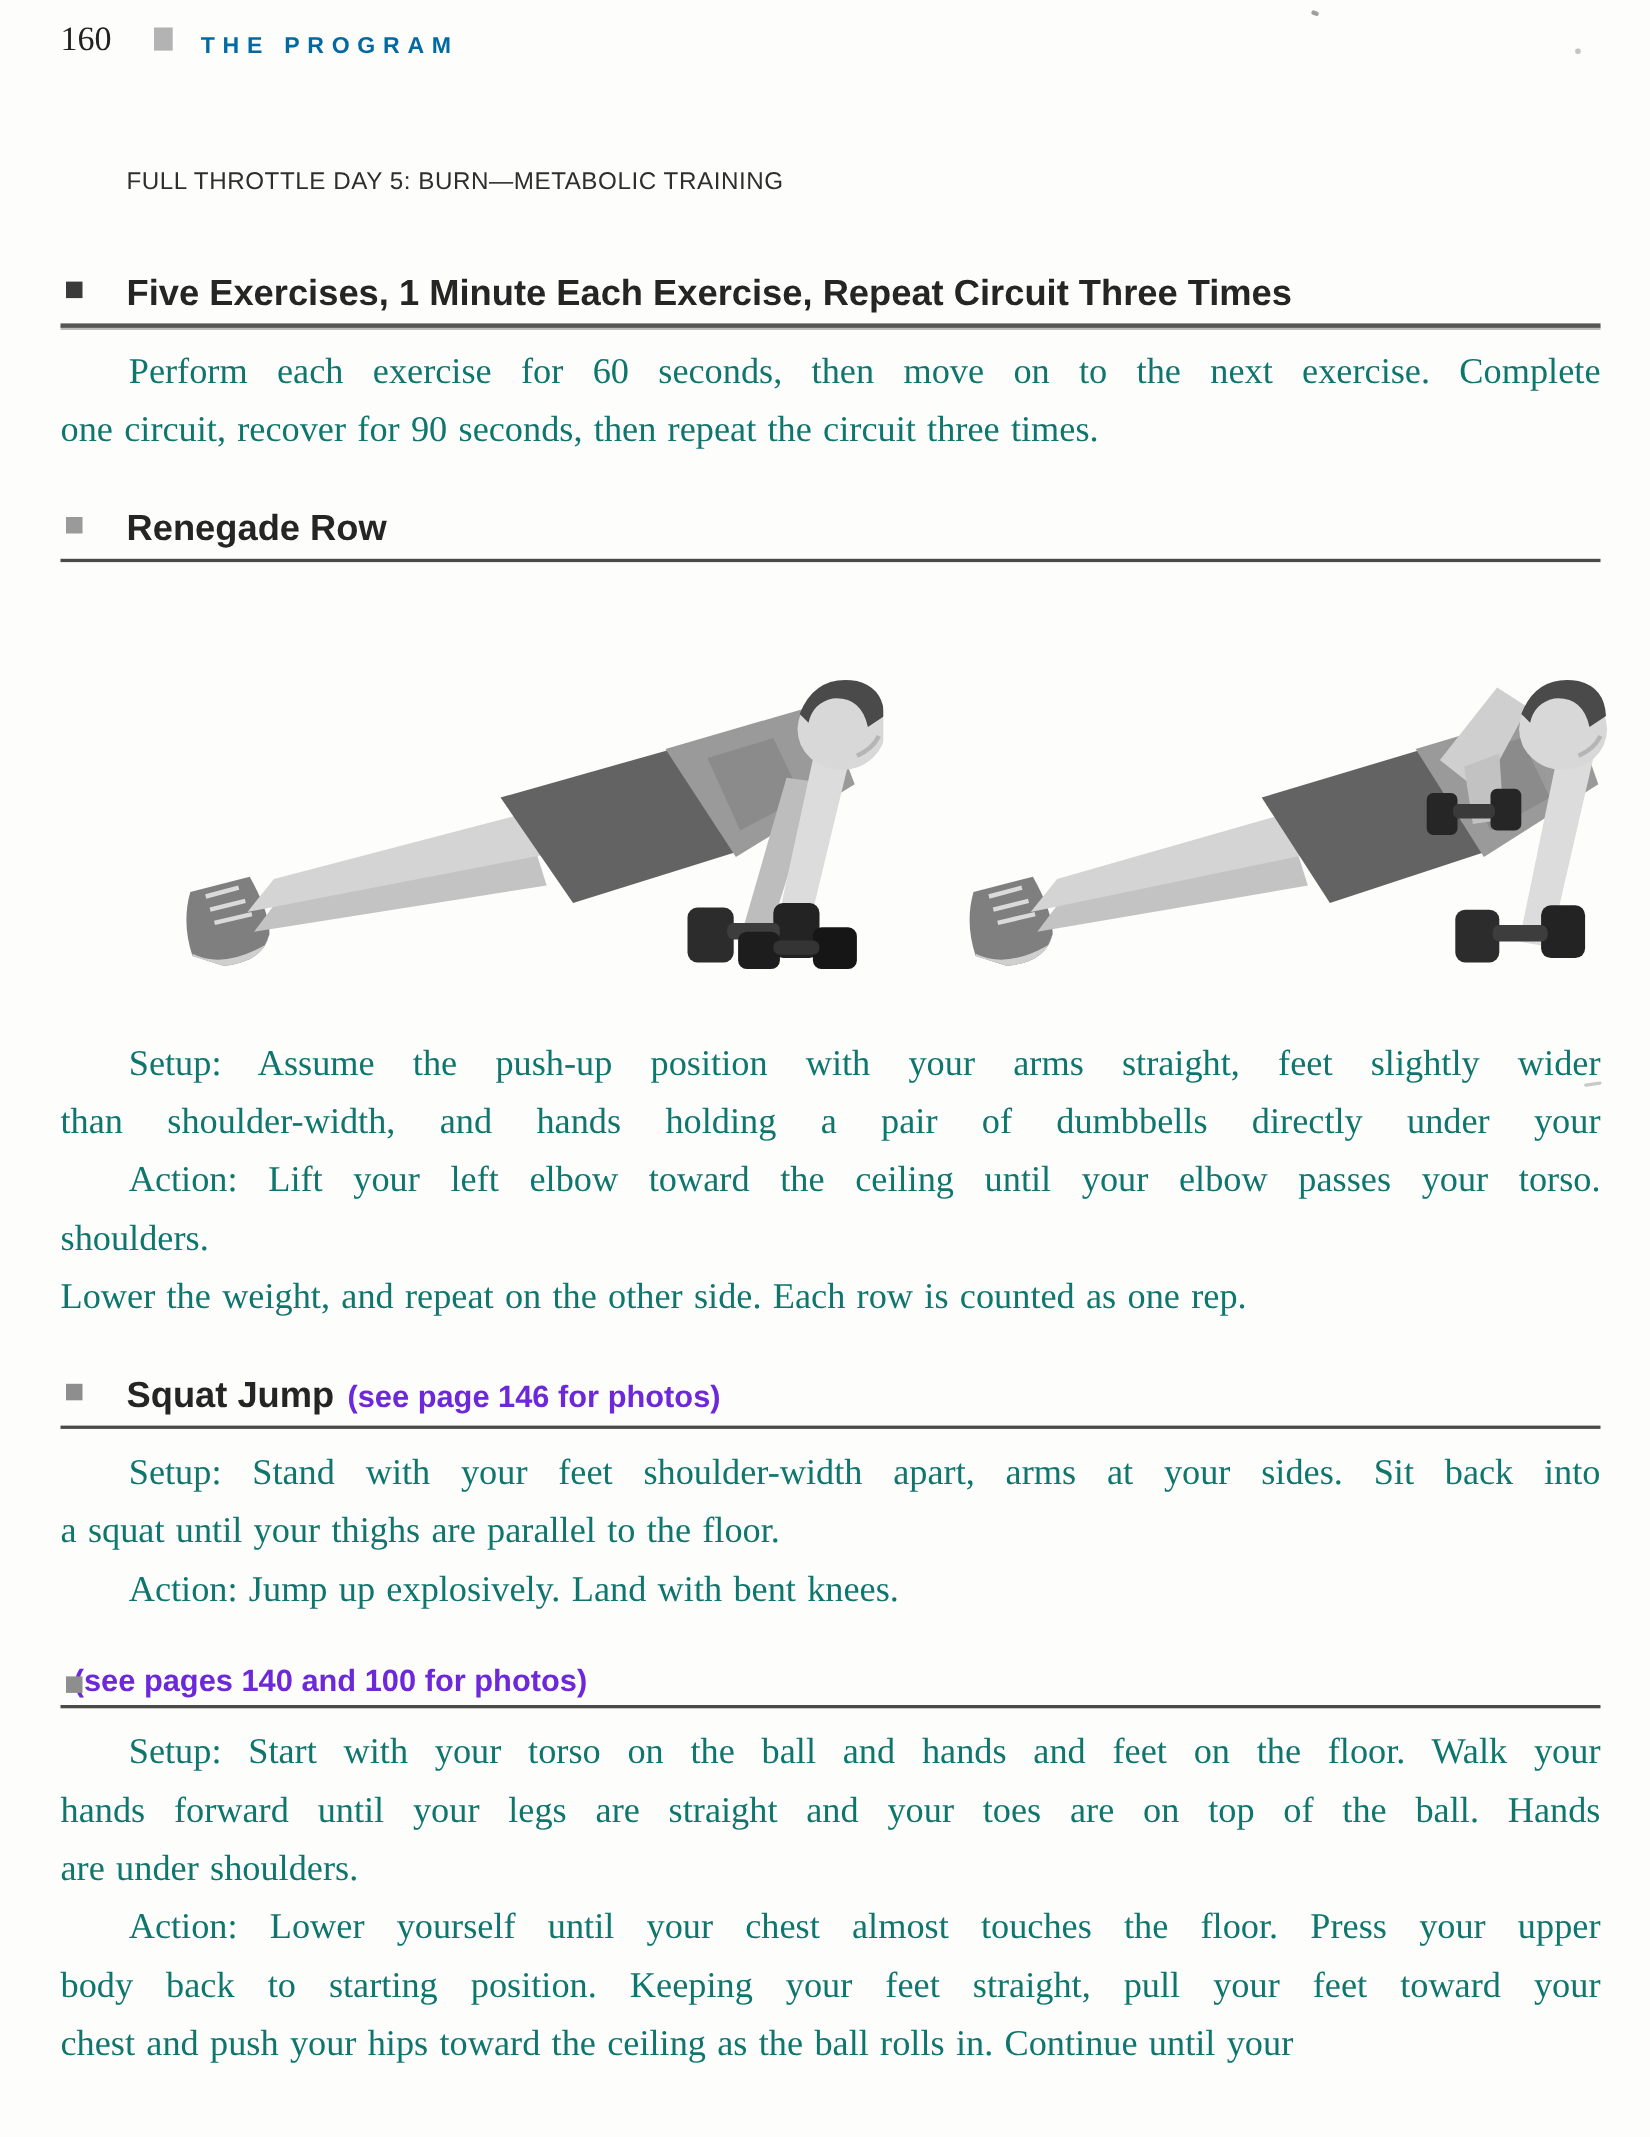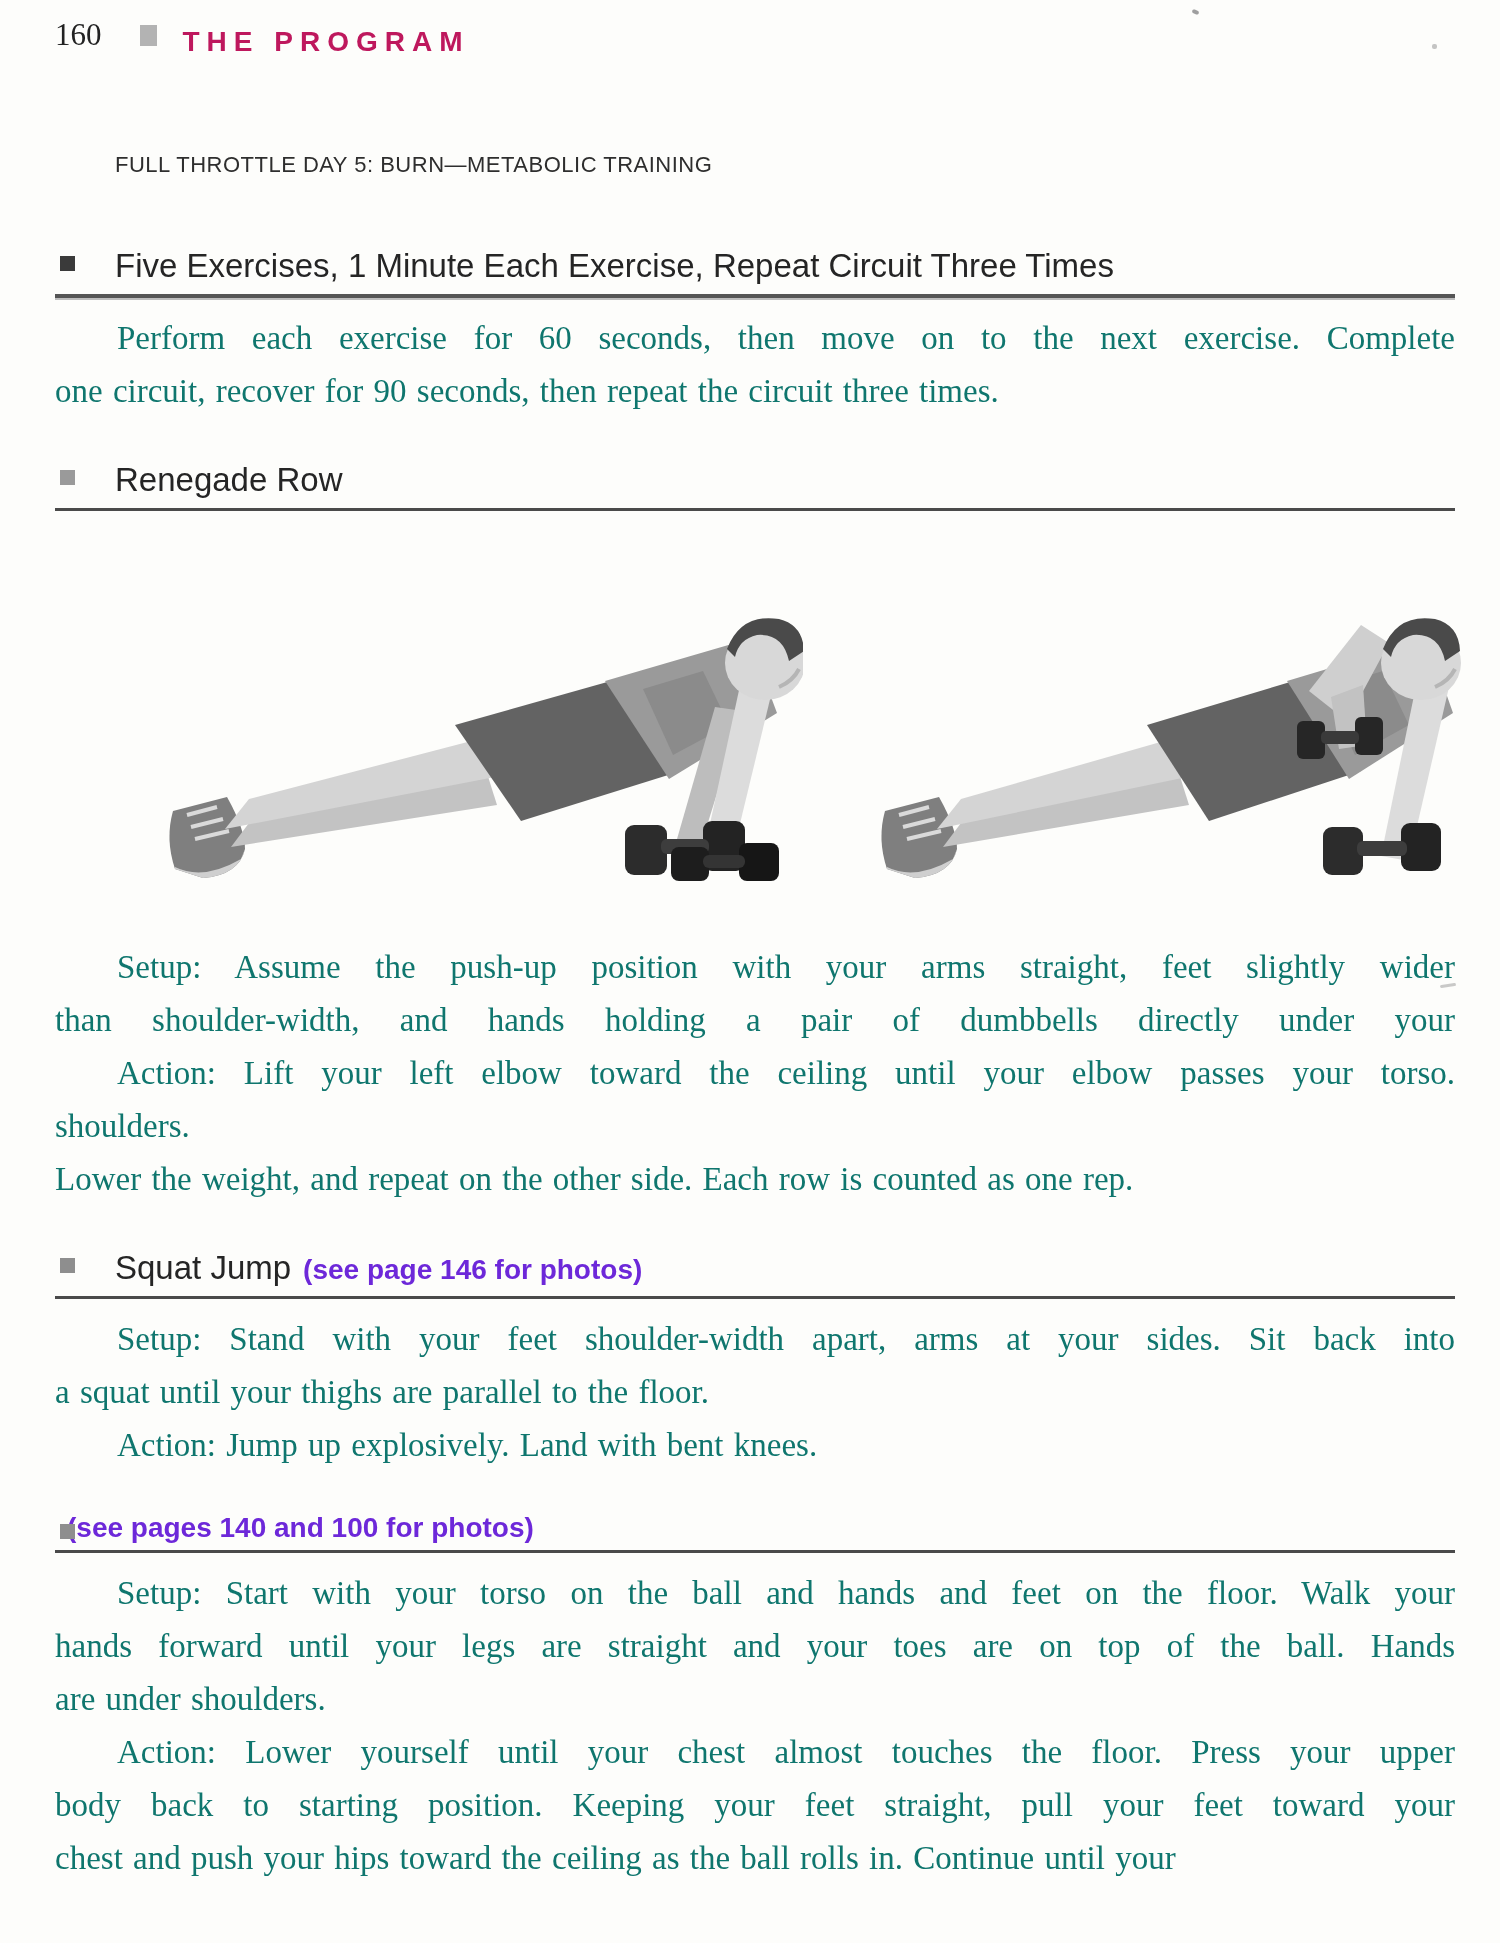--- a/index.html
+++ b/index.html
@@ -11,36 +11,36 @@
     padding:14px 45px 0 55px;
     color:#1c1c1c;
     overflow:hidden;
   }
   
   .running-head{display:flex;align-items:center;height:42px;}
   .folio{font-family:"Liberation Serif",serif;font-size:31px;color:#222;}
   .head-sq{width:17px;height:21px;background:#b3b3b3;margin:0 26px 0 38px;}
   .head-title{
     font-family:"Liberation Sans",sans-serif;font-weight:bold;
-    font-size:28px;letter-spacing:7px;color:#be185d;margin-top:13px;
+    font-size:21px;letter-spacing:7px;color:#0369a1;margin-top:13px;
   }
   
   .day-title{
     margin:86px 0 0 60px;
     font-family:"Liberation Sans",sans-serif;font-weight:400;
     font-size:22px;letter-spacing:.5px;color:#2e2e2e;line-height:46px;
   }
   
   .sec-head{display:flex;align-items:baseline;position:relative;}
   .sq{position:absolute;left:5px;top:12px;width:15px;height:15px;background:#9a9a9a;}
   .sq.dark{background:#3a3a3a;}
   .sq.mid{background:#8e8e8e;}
   .sec-label{
     margin-left:60px;
-    font-family:"Liberation Sans",sans-serif;font-weight:normal;
+    font-family:"Liberation Sans",sans-serif;font-weight:bold;
     font-size:33px;color:#252525;line-height:44px;
   }
   .sec-note{
     margin-left:12px;
     font-family:"Liberation Sans",sans-serif;font-weight:bold;
     font-size:28px;color:#6d28d9;
   }
   .rule{height:3px;background:#4a4a4a;margin-top:6px;}
   .rule.r4{height:4px;background:#555;box-shadow:0 2px 0 #bdbdbd;}
   

